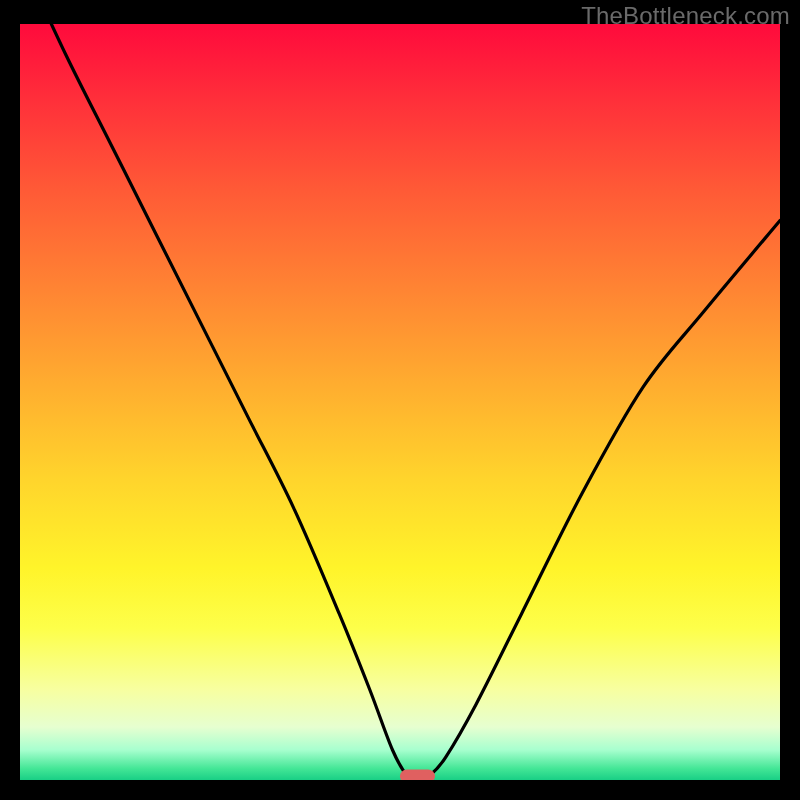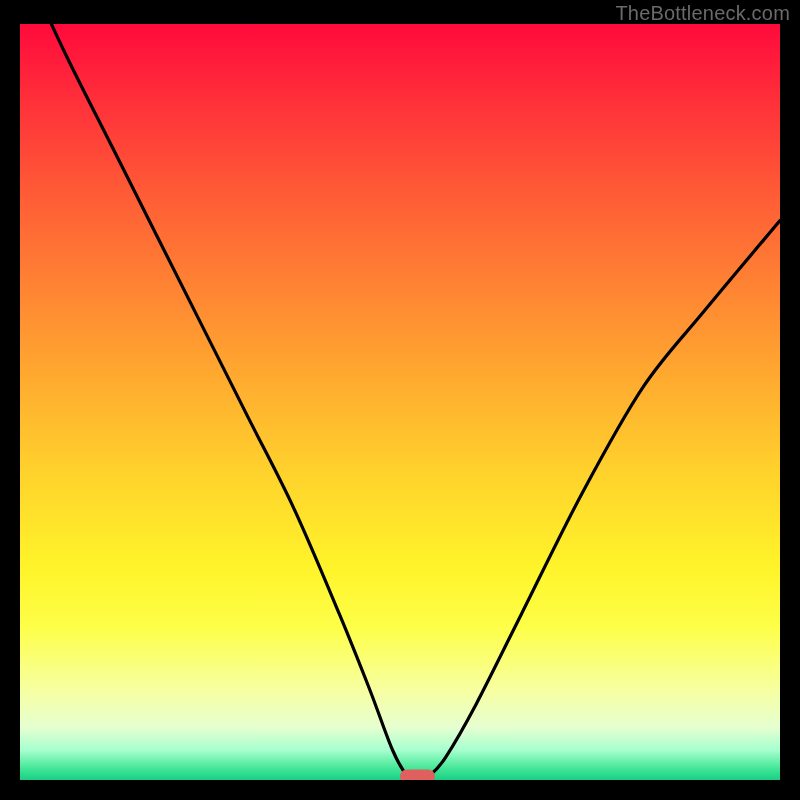--- a/index.html
+++ b/index.html
@@ -15,21 +15,21 @@
     position: relative;
     width: 800px;
     height: 800px;
     background: #000;
   }
   .watermark {
     position: absolute;
     top: 2px;
     right: 10px;
     color: #6a6a6a;
-    font-size: 20px;
+    font-size: 24px;
     font-weight: 400;
     letter-spacing: 0.2px;
     z-index: 10;
   }
   .plot-area {
     position: absolute;
     left: 20px;
     top: 24px;
     width: 760px;
     height: 756px;

